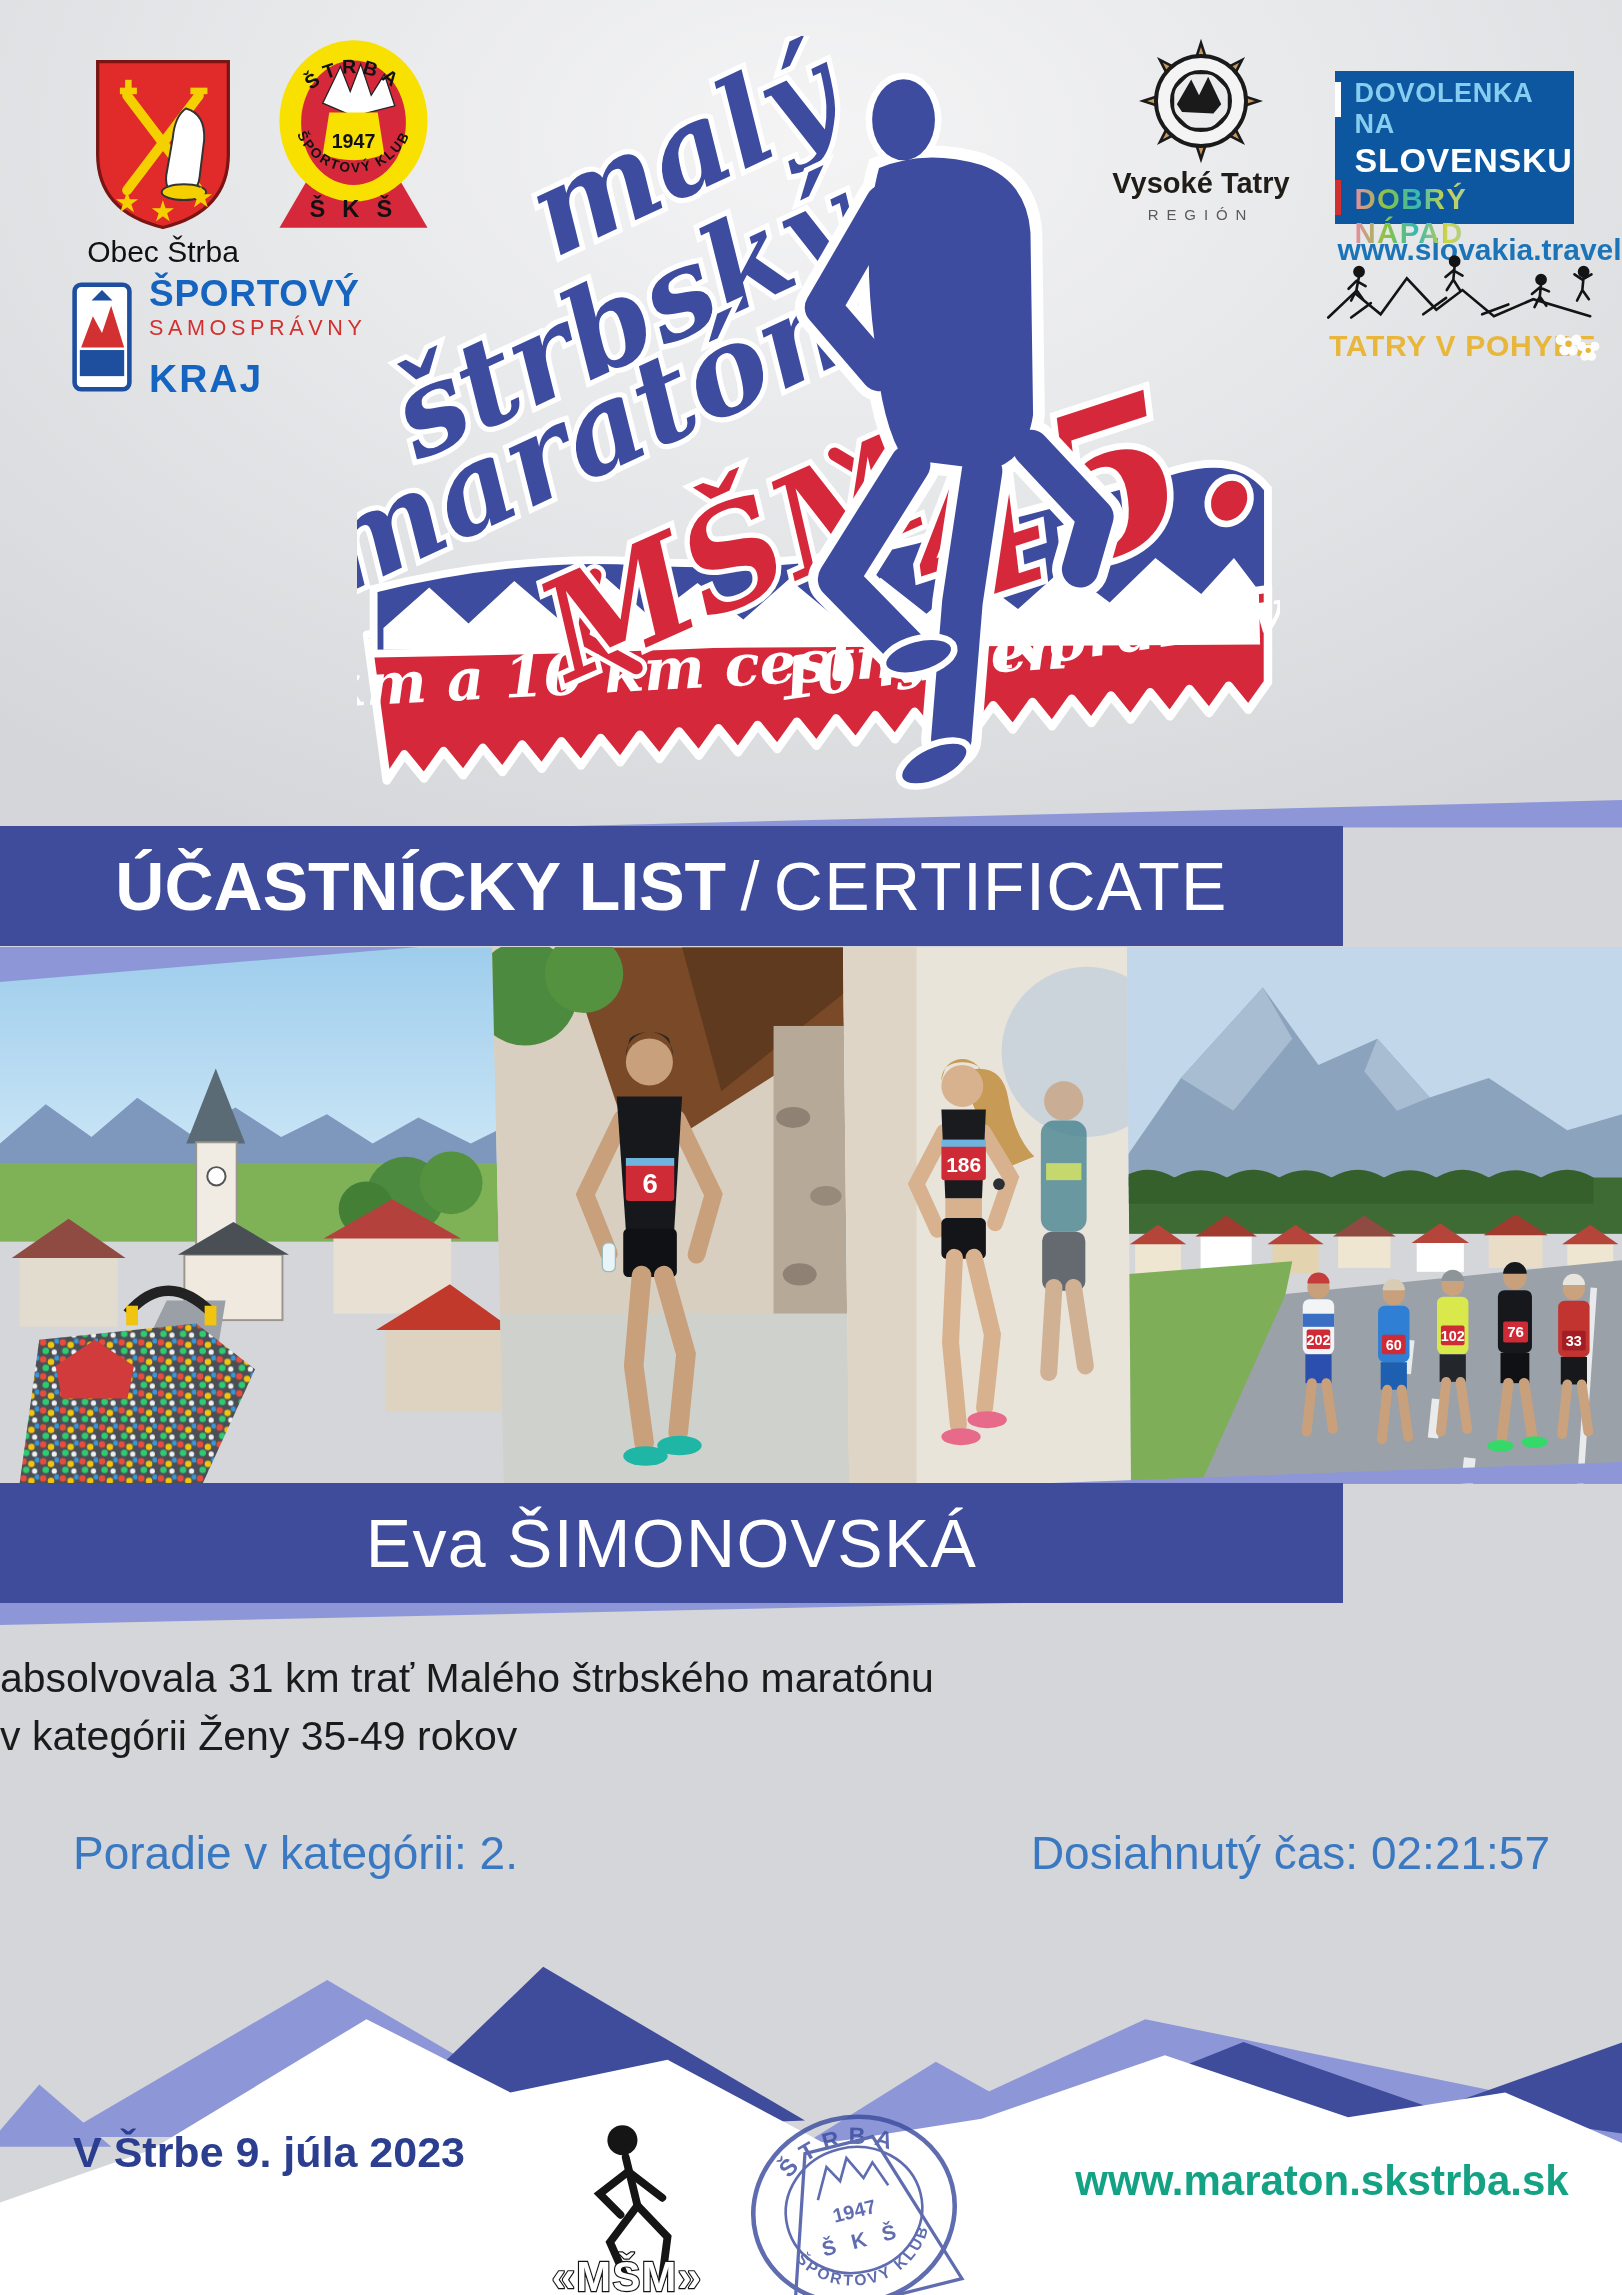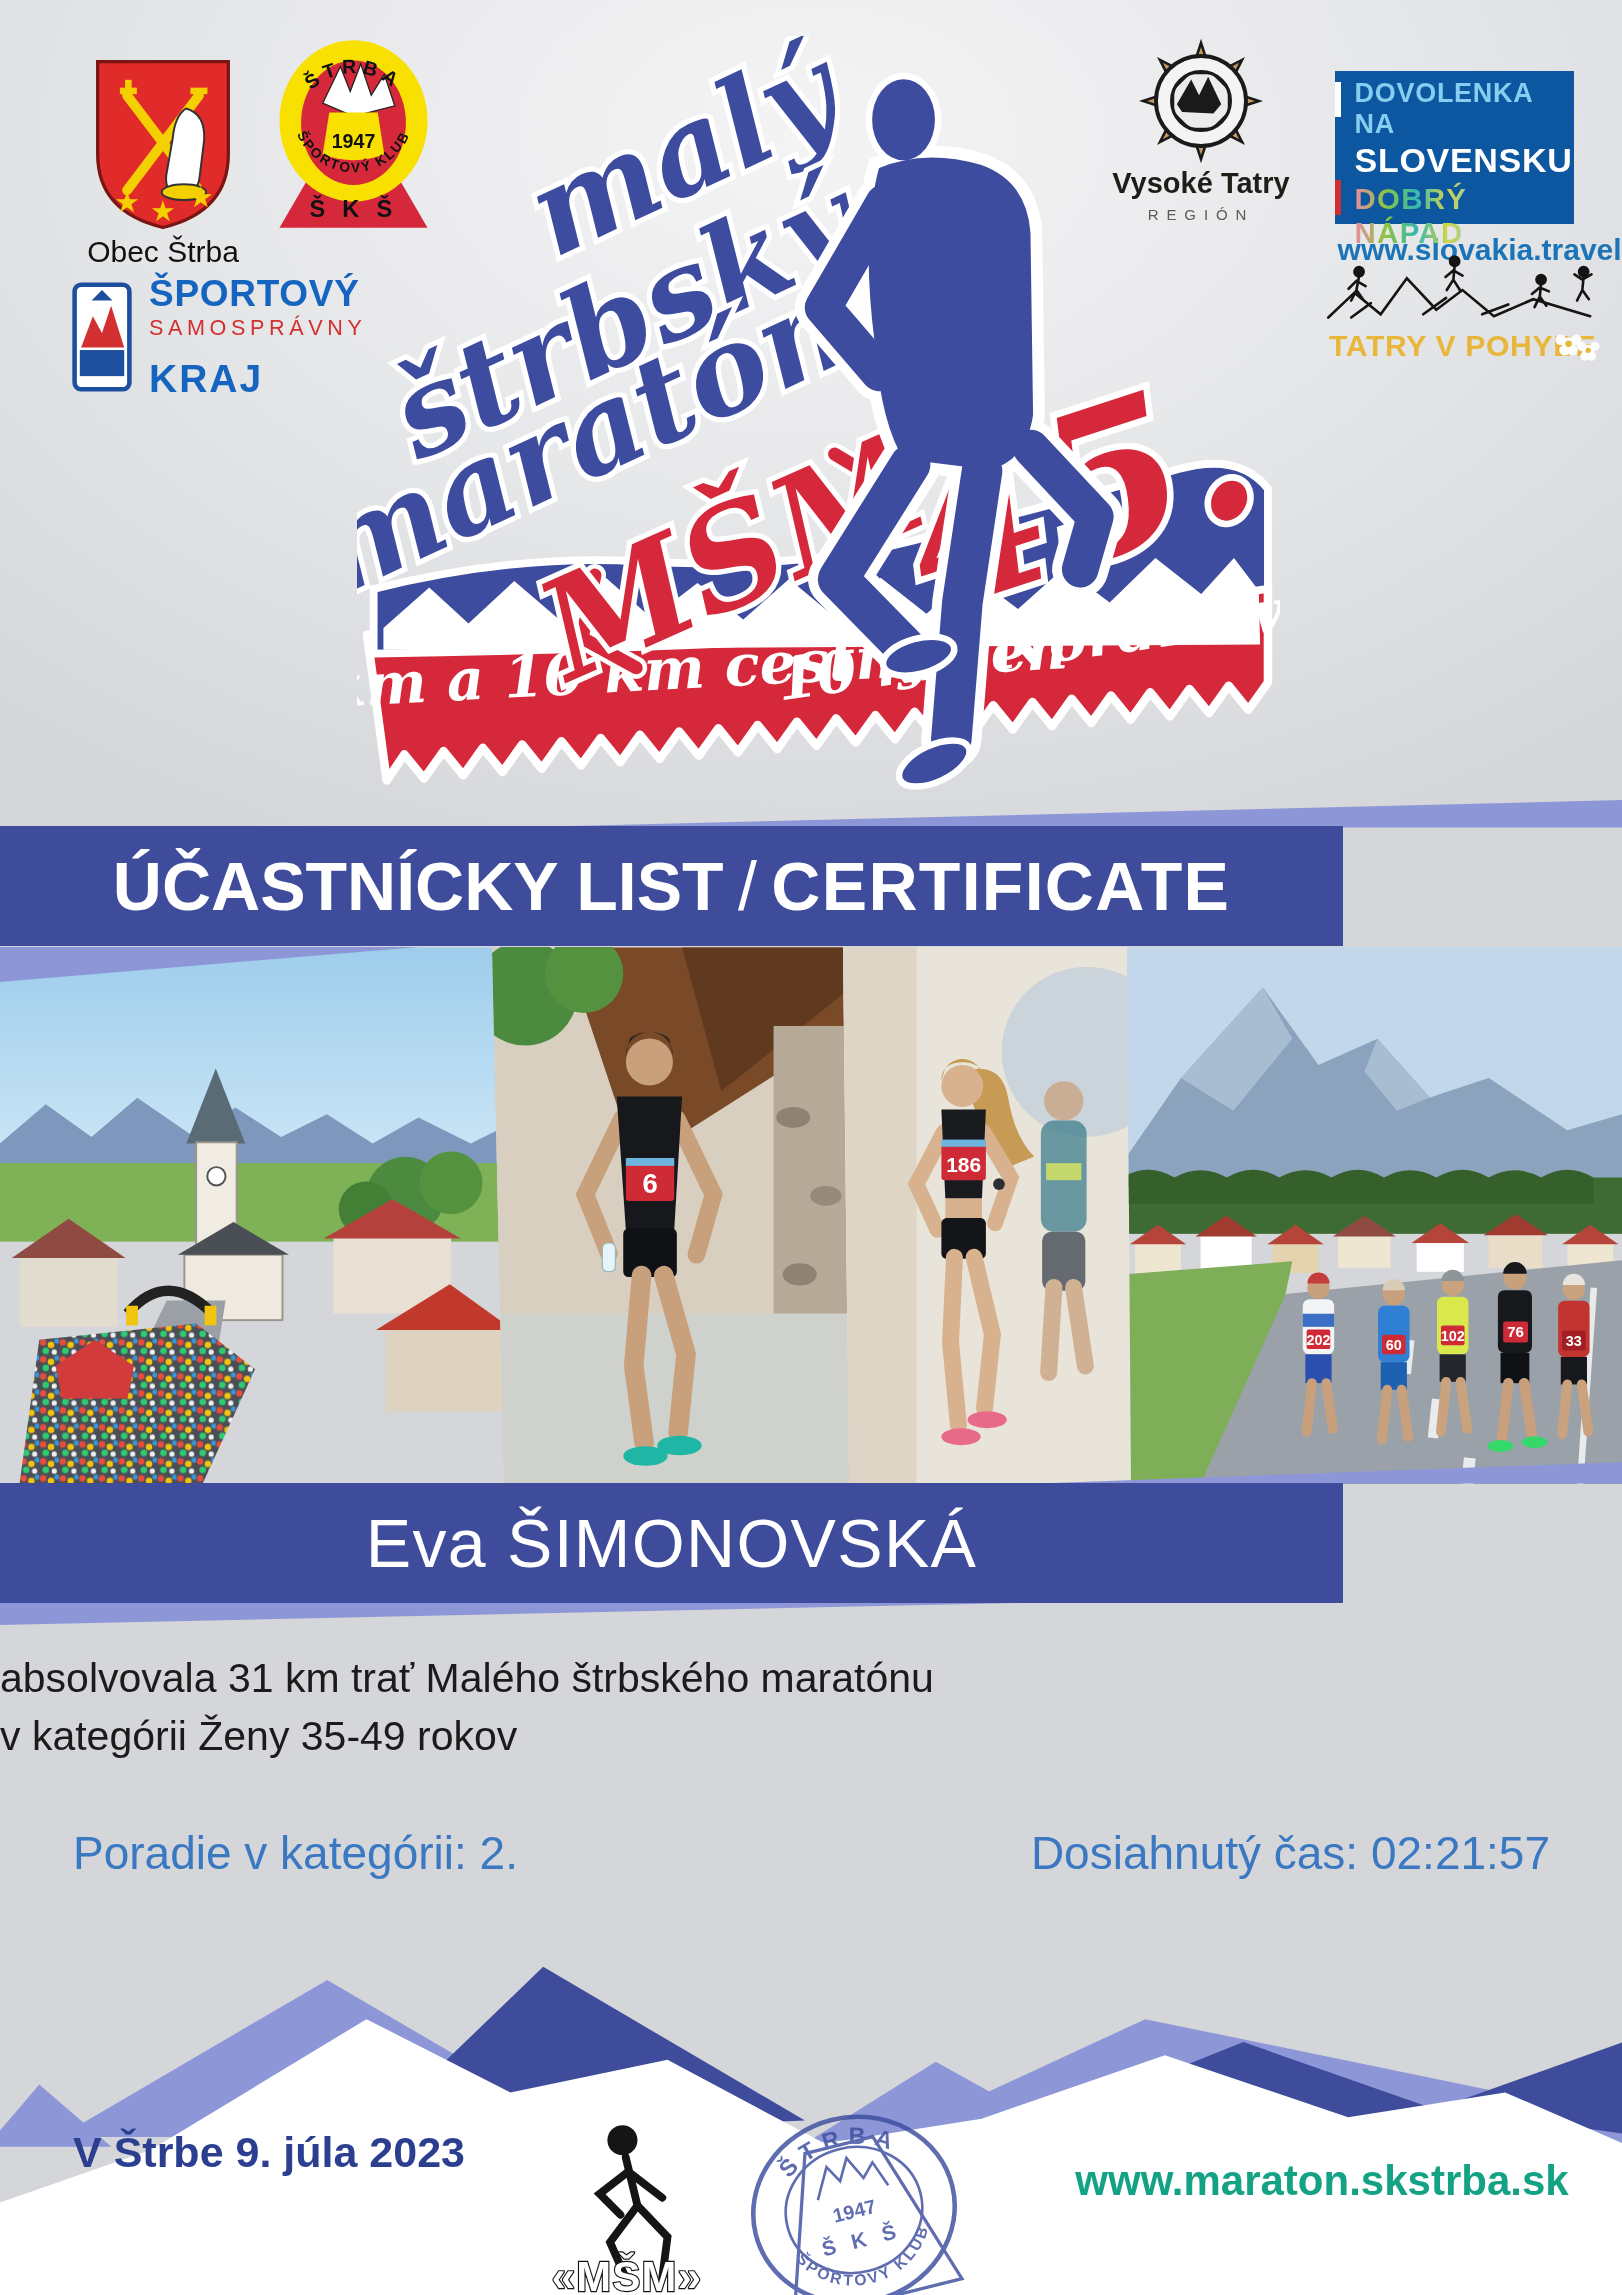--- a/index.html
+++ b/index.html
@@ -25,21 +25,21 @@
   .dov-l3{font-size:29.4px;font-weight:800;letter-spacing:1.3px;margin-top:2.6px;
           background:linear-gradient(90deg,#e88ca0 0%,#8bc540 14%,#35b8b0 28%,#d0d445 42%,#7fc8ea 58%,#b490c8 72%,#cdd94a 88%,#8bc540 100%);
           -webkit-background-clip:text;background-clip:text;color:transparent;}
   .dov-url{color:#1b74b8;font-size:30px;font-weight:600;margin-top:9.2px;margin-left:2.6px;}
 
   
   .wedge{background:#8d97d8;}
   .band{left:0;width:1343px;background:#3e4c9b;color:#fff;display:flex;align-items:center;justify-content:center;}
   .banner-sk{font-weight:700;font-size:68px;letter-spacing:0;}
   .banner-sep{font-weight:300;font-size:68px;margin:0 14.4px;}
-  .banner-en{font-weight:700;font-size:68px;letter-spacing:1.3px;}
+  .banner-en{font-weight:400;font-size:68px;letter-spacing:1.3px;}
   .name-text{font-weight:400;font-size:68px;letter-spacing:1.3px;}
 
   
   .strip{left:0;top:947px;width:1623px;height:537px;}
   .ph{position:absolute;left:0;top:0;width:1623px;height:537px;}
   .ph1{clip-path:polygon(0 0,492px 0,504px 537px,0 537px);}
   .ph2{clip-path:polygon(492px 0,843px 0,849px 537px,504px 537px);}
   .ph3{clip-path:polygon(843px 0,1127px 0,1131px 537px,849px 537px);}
   .ph4{clip-path:polygon(1127px 0,1623px 0,1623px 537px,1131px 537px);}
 

